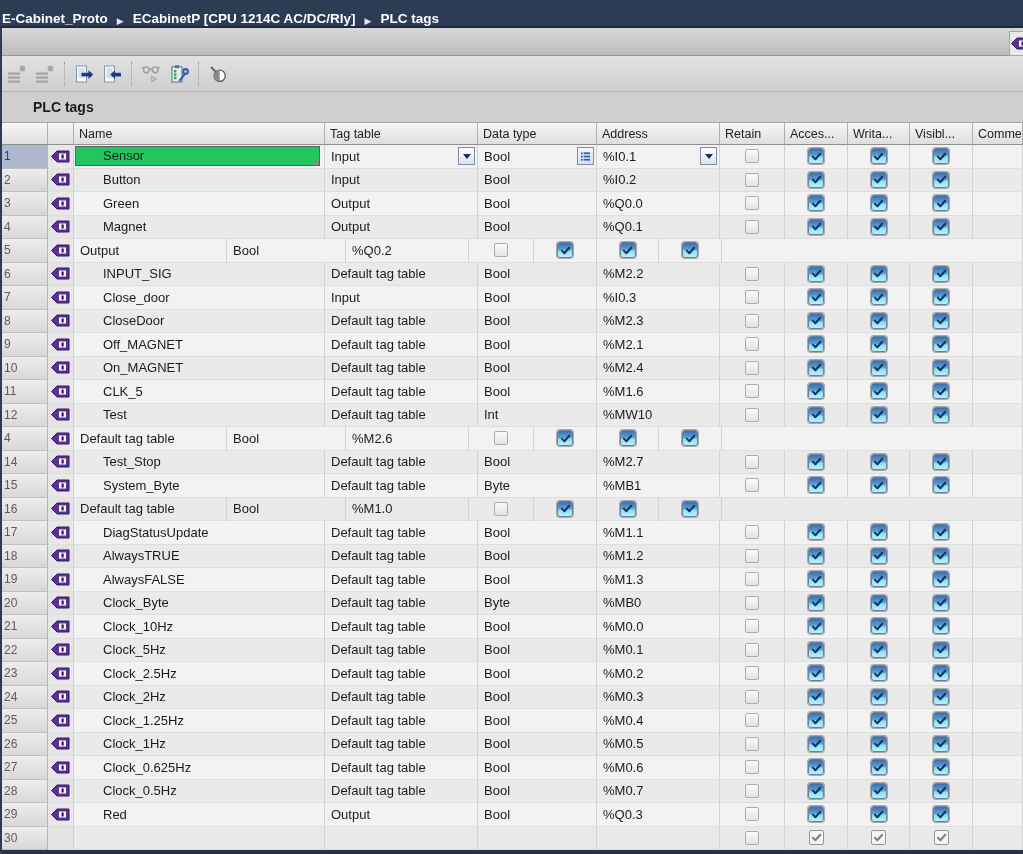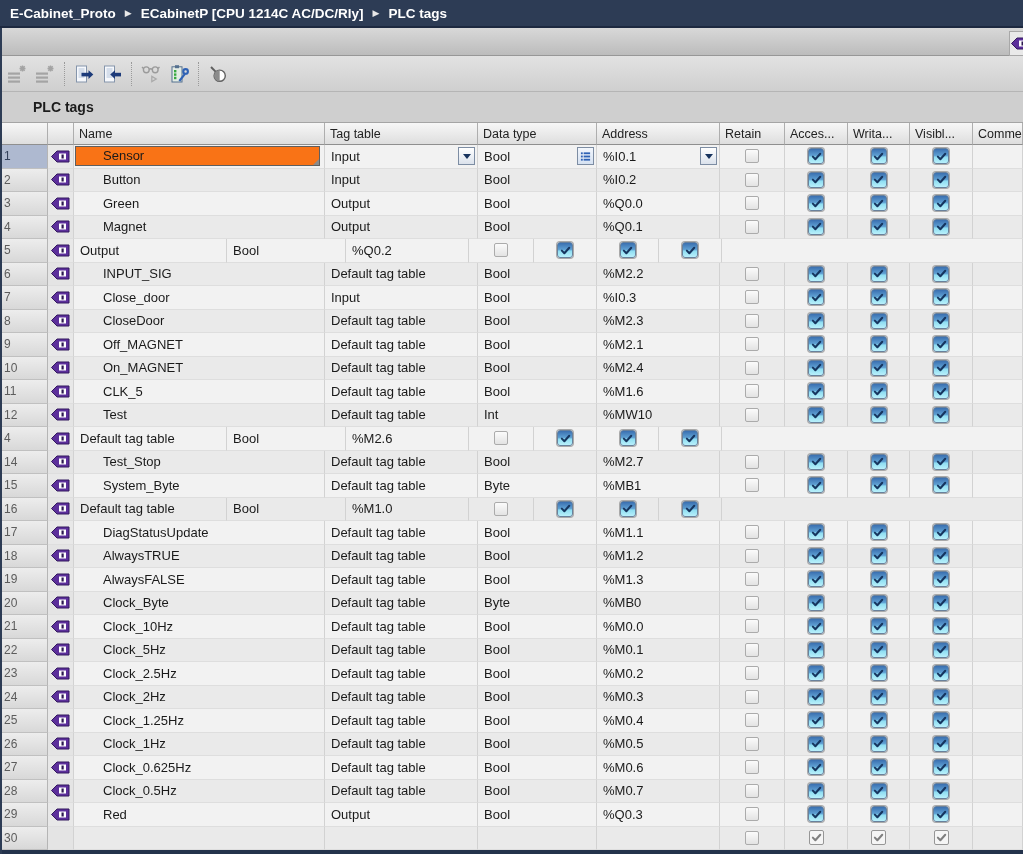--- a/index.html
+++ b/index.html
@@ -1,20 +1,20 @@
 <!DOCTYPE html>
 <html><head>
 <meta charset="utf-8">
 <style>
   * { margin:0; padding:0; box-sizing:border-box; }
   html,body { width:1023px; height:854px; overflow:hidden; }
   body { font-family:"Liberation Sans","DejaVu Sans",sans-serif; font-size:13px; color:#1a1a1a; background:#d9d9d9; position:relative; }
 
   
-  .breadcrumb { height:28px; background:#2d3c55; border-bottom:2px solid #1d2940; display:flex; align-items:center; padding-left:10px; }
+  .breadcrumb { height:28px; background:#2d3c55; border-bottom:2px solid #1d2940; display:flex; align-items:flex-end; padding-left:2px; }
   .crumb { color:#ffffff; font-weight:bold; font-size:13.5px; cursor:default; }
   .crumb-sep { color:#e8e8e8; font-size:9px; margin:0 9px; }
 
   
   .graybar { height:28px; background:linear-gradient(180deg,#d8d8d8,#bcbcbc); border-bottom:1px solid #979797; position:relative; }
   .panel-notch { position:absolute; right:0; top:3px; width:14px; height:25px; background:#e9e9e9; border:1px solid #a8a8a8; border-right:none; display:flex; align-items:center; overflow:hidden; }
   .panel-notch svg { width:19px; height:13px; flex:none; margin-left:1px; }
 
   
   .toolbar { height:36px; background:linear-gradient(180deg,#e2e2e2,#cfcfcf); border-bottom:1px solid #b5b5b5; display:flex; align-items:center; padding-left:3px; }
@@ -43,21 +43,21 @@
   .cell.txt { padding-left:6px; }
   .addnew { color:#8e8e8e;margin-top:35px; }
 
   
   .w-num{width:48px;flex:none}.w-icon{width:26px;flex:none}.w-name{width:251px;flex:none}
   .w-tt{width:153px;flex:none}.w-dt{width:119px;flex:none}.w-addr{width:123px;flex:none}
   .w-ret{width:65px;flex:none}.w-acc{width:63px;flex:none}.w-wri{width:62px;flex:none}
   .w-vis{width:63px;flex:none}.w-com{flex:1}
 
   
-  .editbox { position:absolute; left:1px; right:4px; top:1px; bottom:2px; background:#f97316; border:1px solid #5f5f5f; display:flex; align-items:center; padding-left:27px; }
+  .editbox { position:absolute; left:1px; right:4px; top:1px; bottom:2px; background:#22c55e; border:1px solid #5f5f5f; display:flex; align-items:center; padding-left:27px; }
   .editbox::after { content:""; position:absolute; right:0; bottom:0; width:0; height:0; border-style:solid; border-width:0 0 6px 6px; border-color:transparent transparent #8a8a8a transparent; }
   .ctlcell { justify-content:space-between; padding-right:2px; }
   .ddbtn { width:17px; height:18px; flex:none; background:linear-gradient(180deg,#ffffff,#dbe2ec); border:1px solid #7d8da3; display:flex; align-items:center; justify-content:center; }
   .ddbtn .arr { width:0; height:0; border-left:4px solid transparent; border-right:4px solid transparent; border-top:5px solid #17335e; }
   .listbtn { width:17px; height:18px; flex:none; background:linear-gradient(180deg,#f2f6fc,#d6e2f2); border:1px solid #7d8da3; display:flex; align-items:center; justify-content:center; }
   .listbtn svg { width:11px; height:11px; }
 
   
   .chkcell { justify-content:center; }
   .cb { width:16px; height:16px; border-radius:3px; position:relative; display:flex; align-items:center; justify-content:center; }

